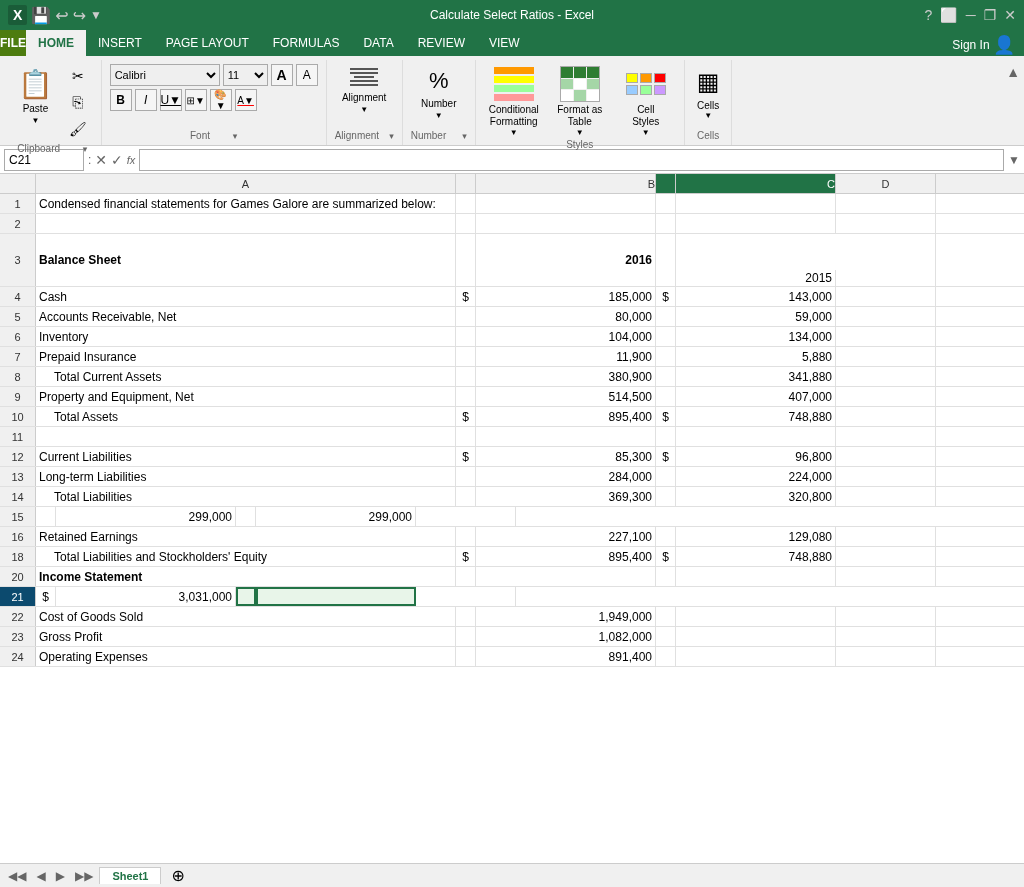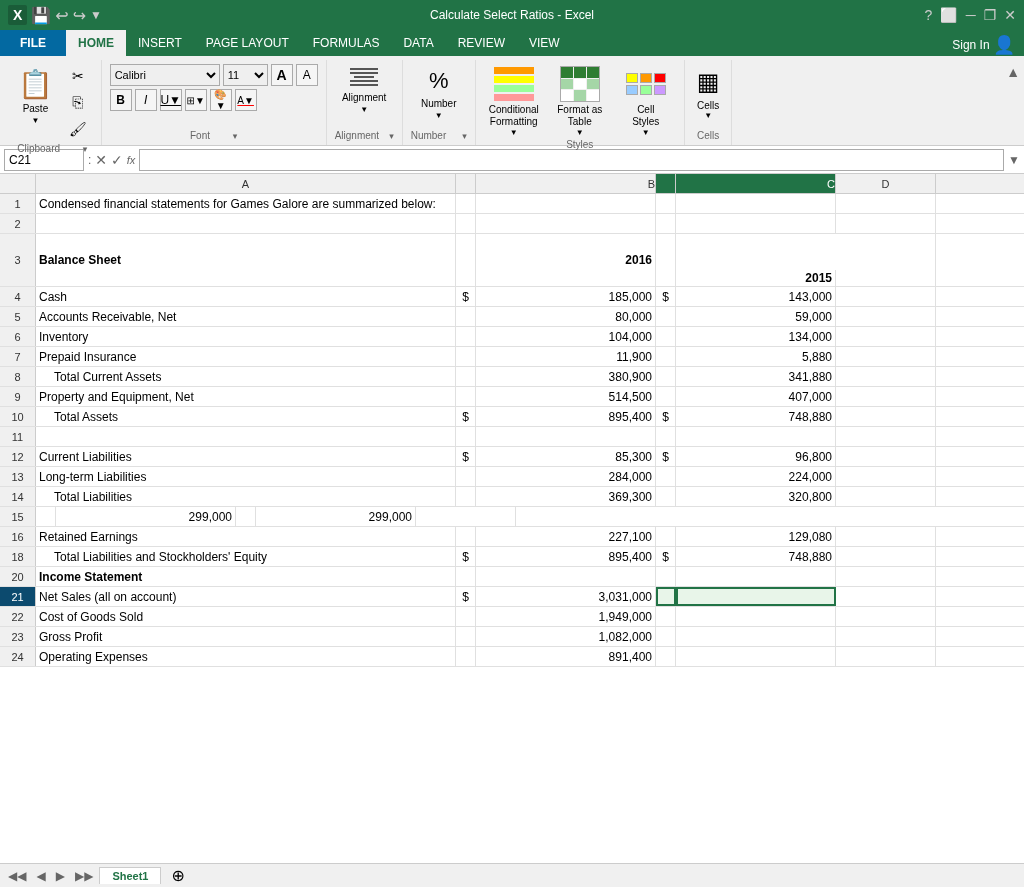--- a/index.html
+++ b/index.html
@@ -34,24 +34,24 @@
       height: 100%;
       display: flex;
       align-items: center;
     }
     .ribbon-tab.active {
       background: #f0f0f0;
       color: #217346;
       font-weight: bold;
     }
     .ribbon-tab.file-tab {
-      background: #0369a1;
+      background: #4d7c0f;
       color: white;
       font-weight: bold;
-      padding: 4px 20px;
+      padding: 4px 0;
     }
     .sign-in { margin-left: auto; margin-right: 8px; color: white; font-size: 12px; display: flex; align-items: center; gap: 4px; }
 
     
     .ribbon {
       background: #f0f0f0;
       border-bottom: 1px solid #ccc;
       height: 90px;
       display: flex;
       align-items: stretch;
@@ -496,21 +496,21 @@
     <div class="cell cell-c-dollar" style=""></div>
     <div class="cell cell-c" style=""></div>
     <div class="cell cell-d"></div>
   </div>
       <div class="spreadsheet-row">
     <div class="row-header">3</div>
     <div class="cell cell-a" style="font-weight:bold;">Balance Sheet</div>
     <div class="cell cell-b-dollar" style="font-weight:bold;"></div>
     <div class="cell cell-b" style="font-weight:bold;">2016</div>
     <div class="cell cell-c-dollar" style="font-weight:bold;"></div>
-    <div class="cell cell-c" style="font-weight:bold;margin-top:36px;">2015</div>
+    <div class="cell cell-c" style="font-weight:normal;margin-top:36px;">2015</div>
     <div class="cell cell-d"></div>
   </div>
       <div class="spreadsheet-row">
     <div class="row-header">4</div>
     <div class="cell cell-a" style="">Cash</div>
     <div class="cell cell-b-dollar" style="">$</div>
     <div class="cell cell-b" style="">185,000</div>
     <div class="cell cell-c-dollar" style="">$</div>
     <div class="cell cell-c" style="">143,000</div>
     <div class="cell cell-d"></div>
@@ -635,21 +635,20 @@
     <div class="row-header">20</div>
     <div class="cell cell-a" style="font-weight:bold;">Income Statement</div>
     <div class="cell cell-b-dollar" style="font-weight:bold;"></div>
     <div class="cell cell-b" style="font-weight:bold;"></div>
     <div class="cell cell-c-dollar" style="font-weight:bold;"></div>
     <div class="cell cell-c" style="font-weight:bold;"></div>
     <div class="cell cell-d"></div>
   </div>
       <div class="spreadsheet-row">
     <div class="row-header active">21</div>
-    <div class="cell cell-a" style="">Net Sales (all on account)</div>
     <div class="cell cell-b-dollar" style="">$</div>
     <div class="cell cell-b" style="">3,031,000</div>
     <div class="cell cell-c-dollar selected" style=""></div>
     <div class="cell cell-c selected" style=""></div>
     <div class="cell cell-d"></div>
   </div>
       <div class="spreadsheet-row">
     <div class="row-header">22</div>
     <div class="cell cell-a" style="">Cost of Goods Sold</div>
     <div class="cell cell-b-dollar" style=""></div>

